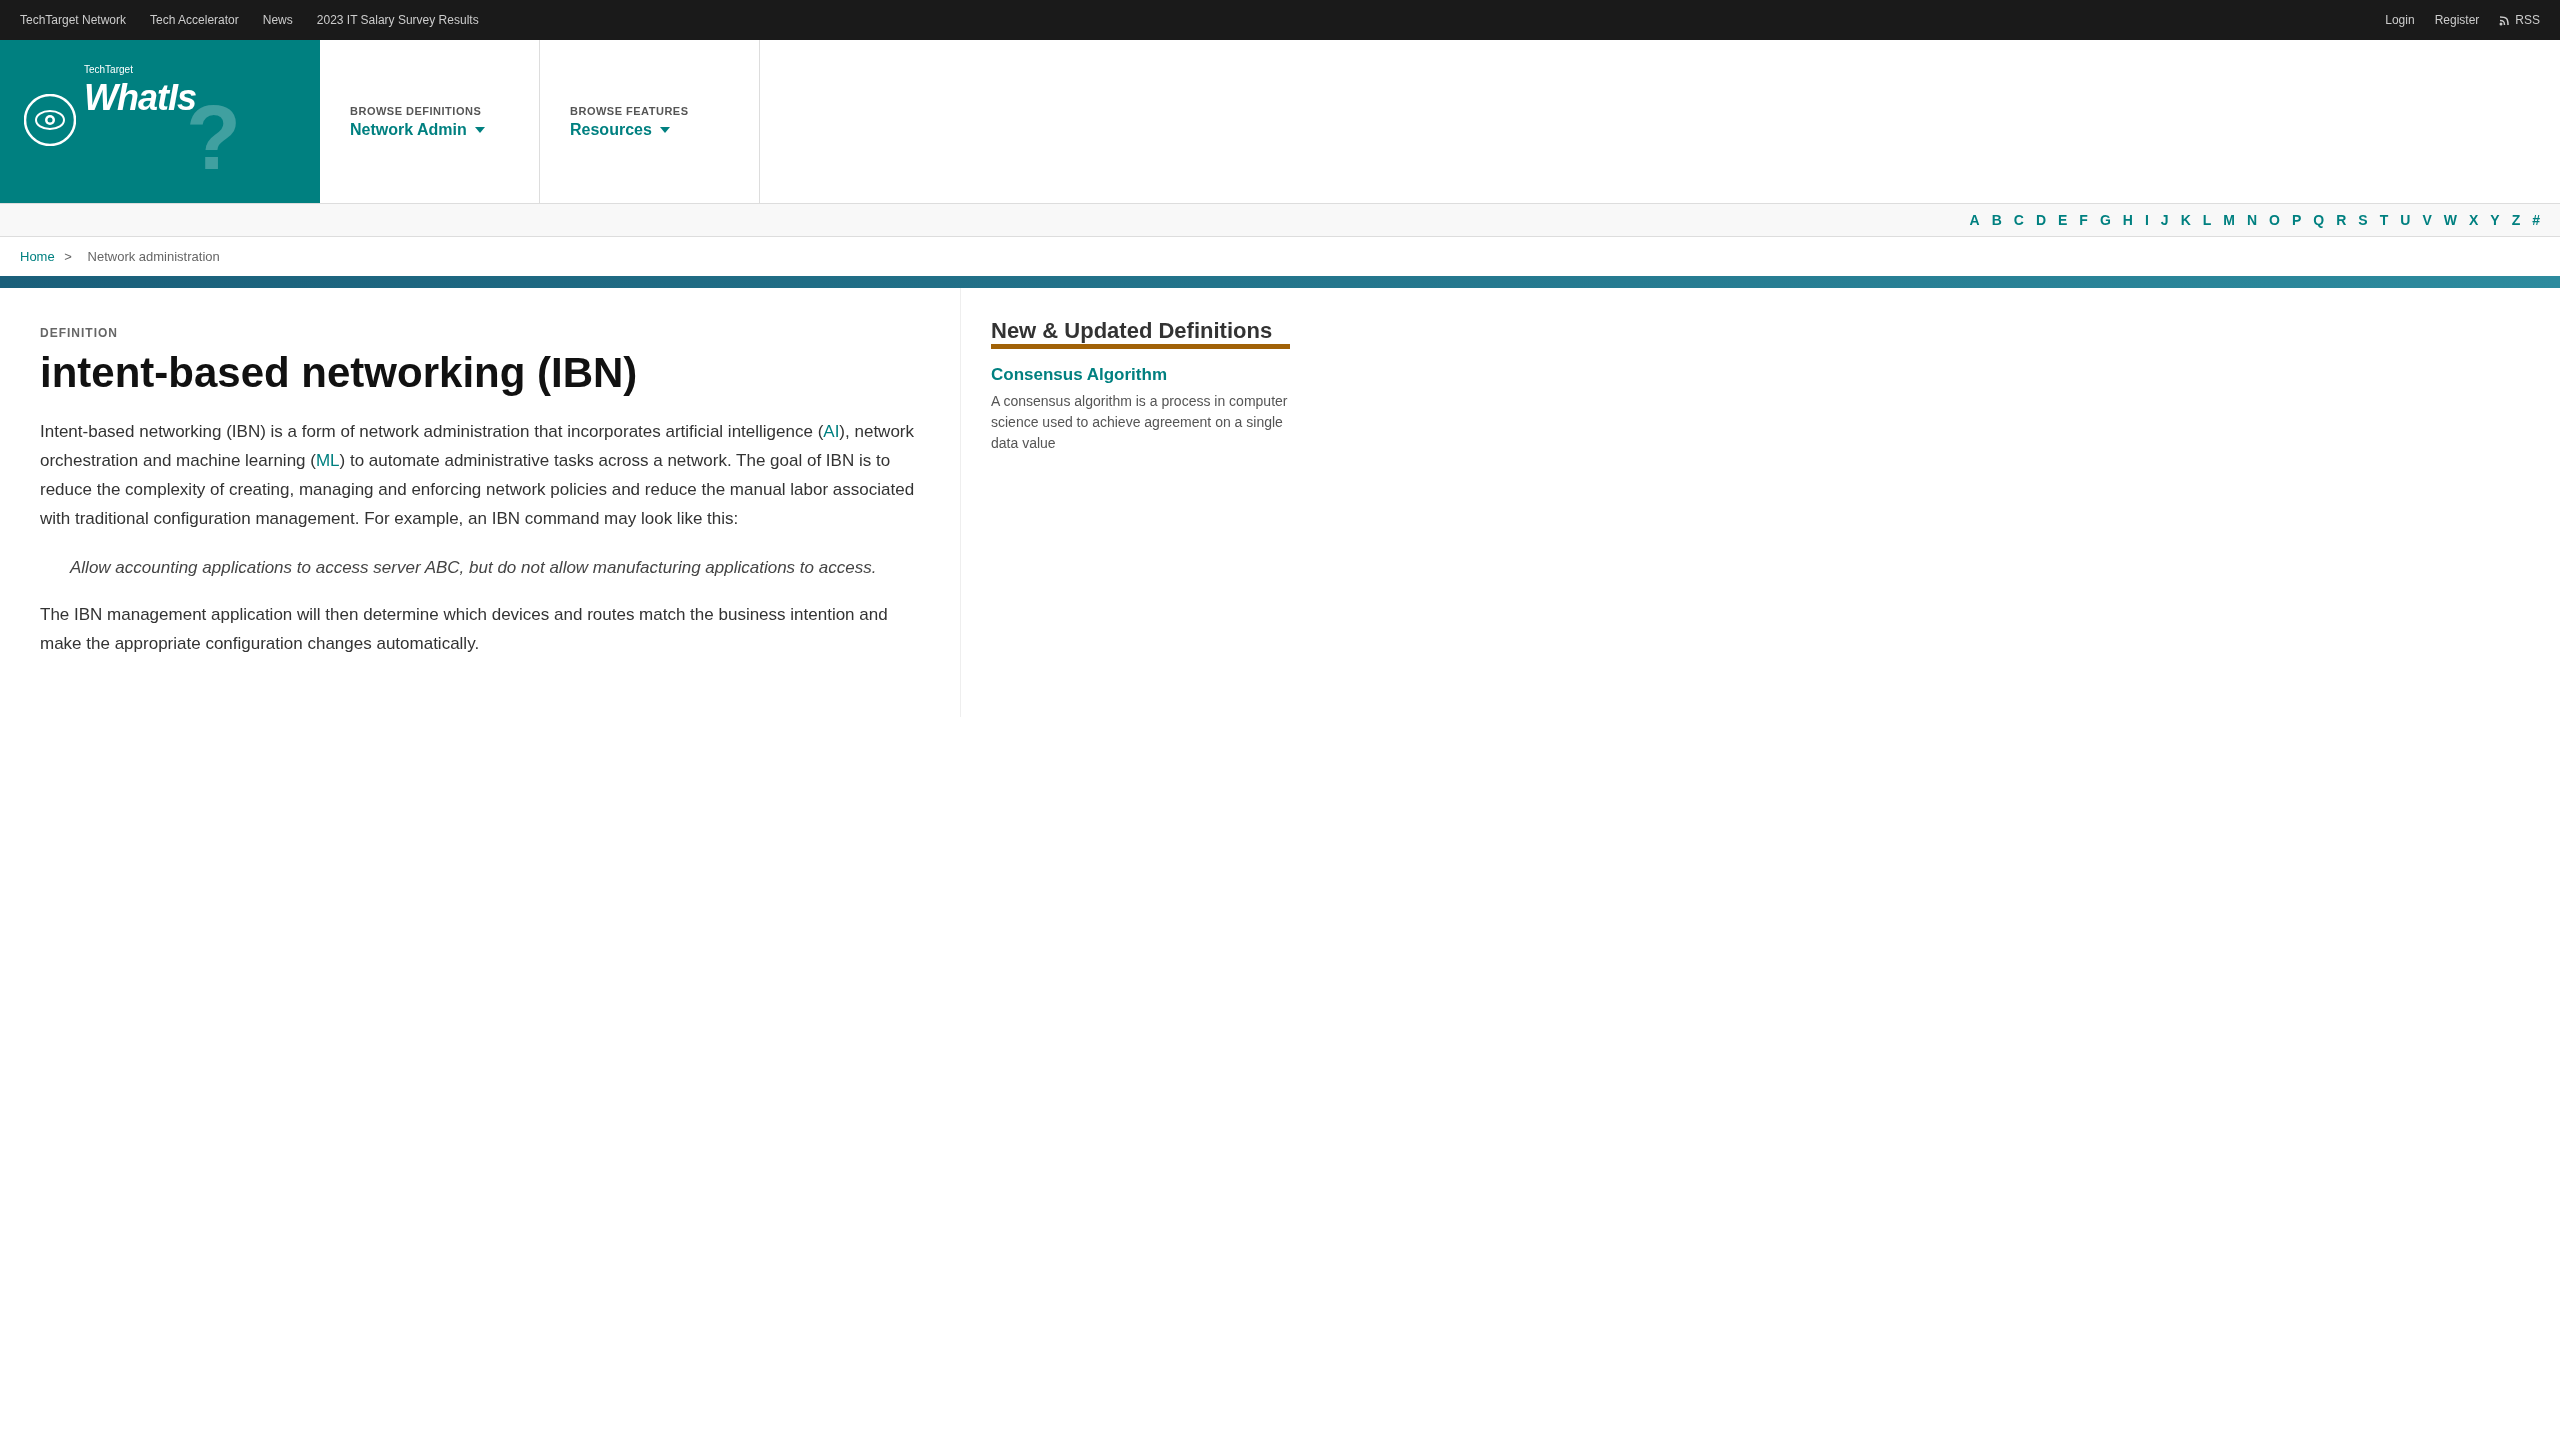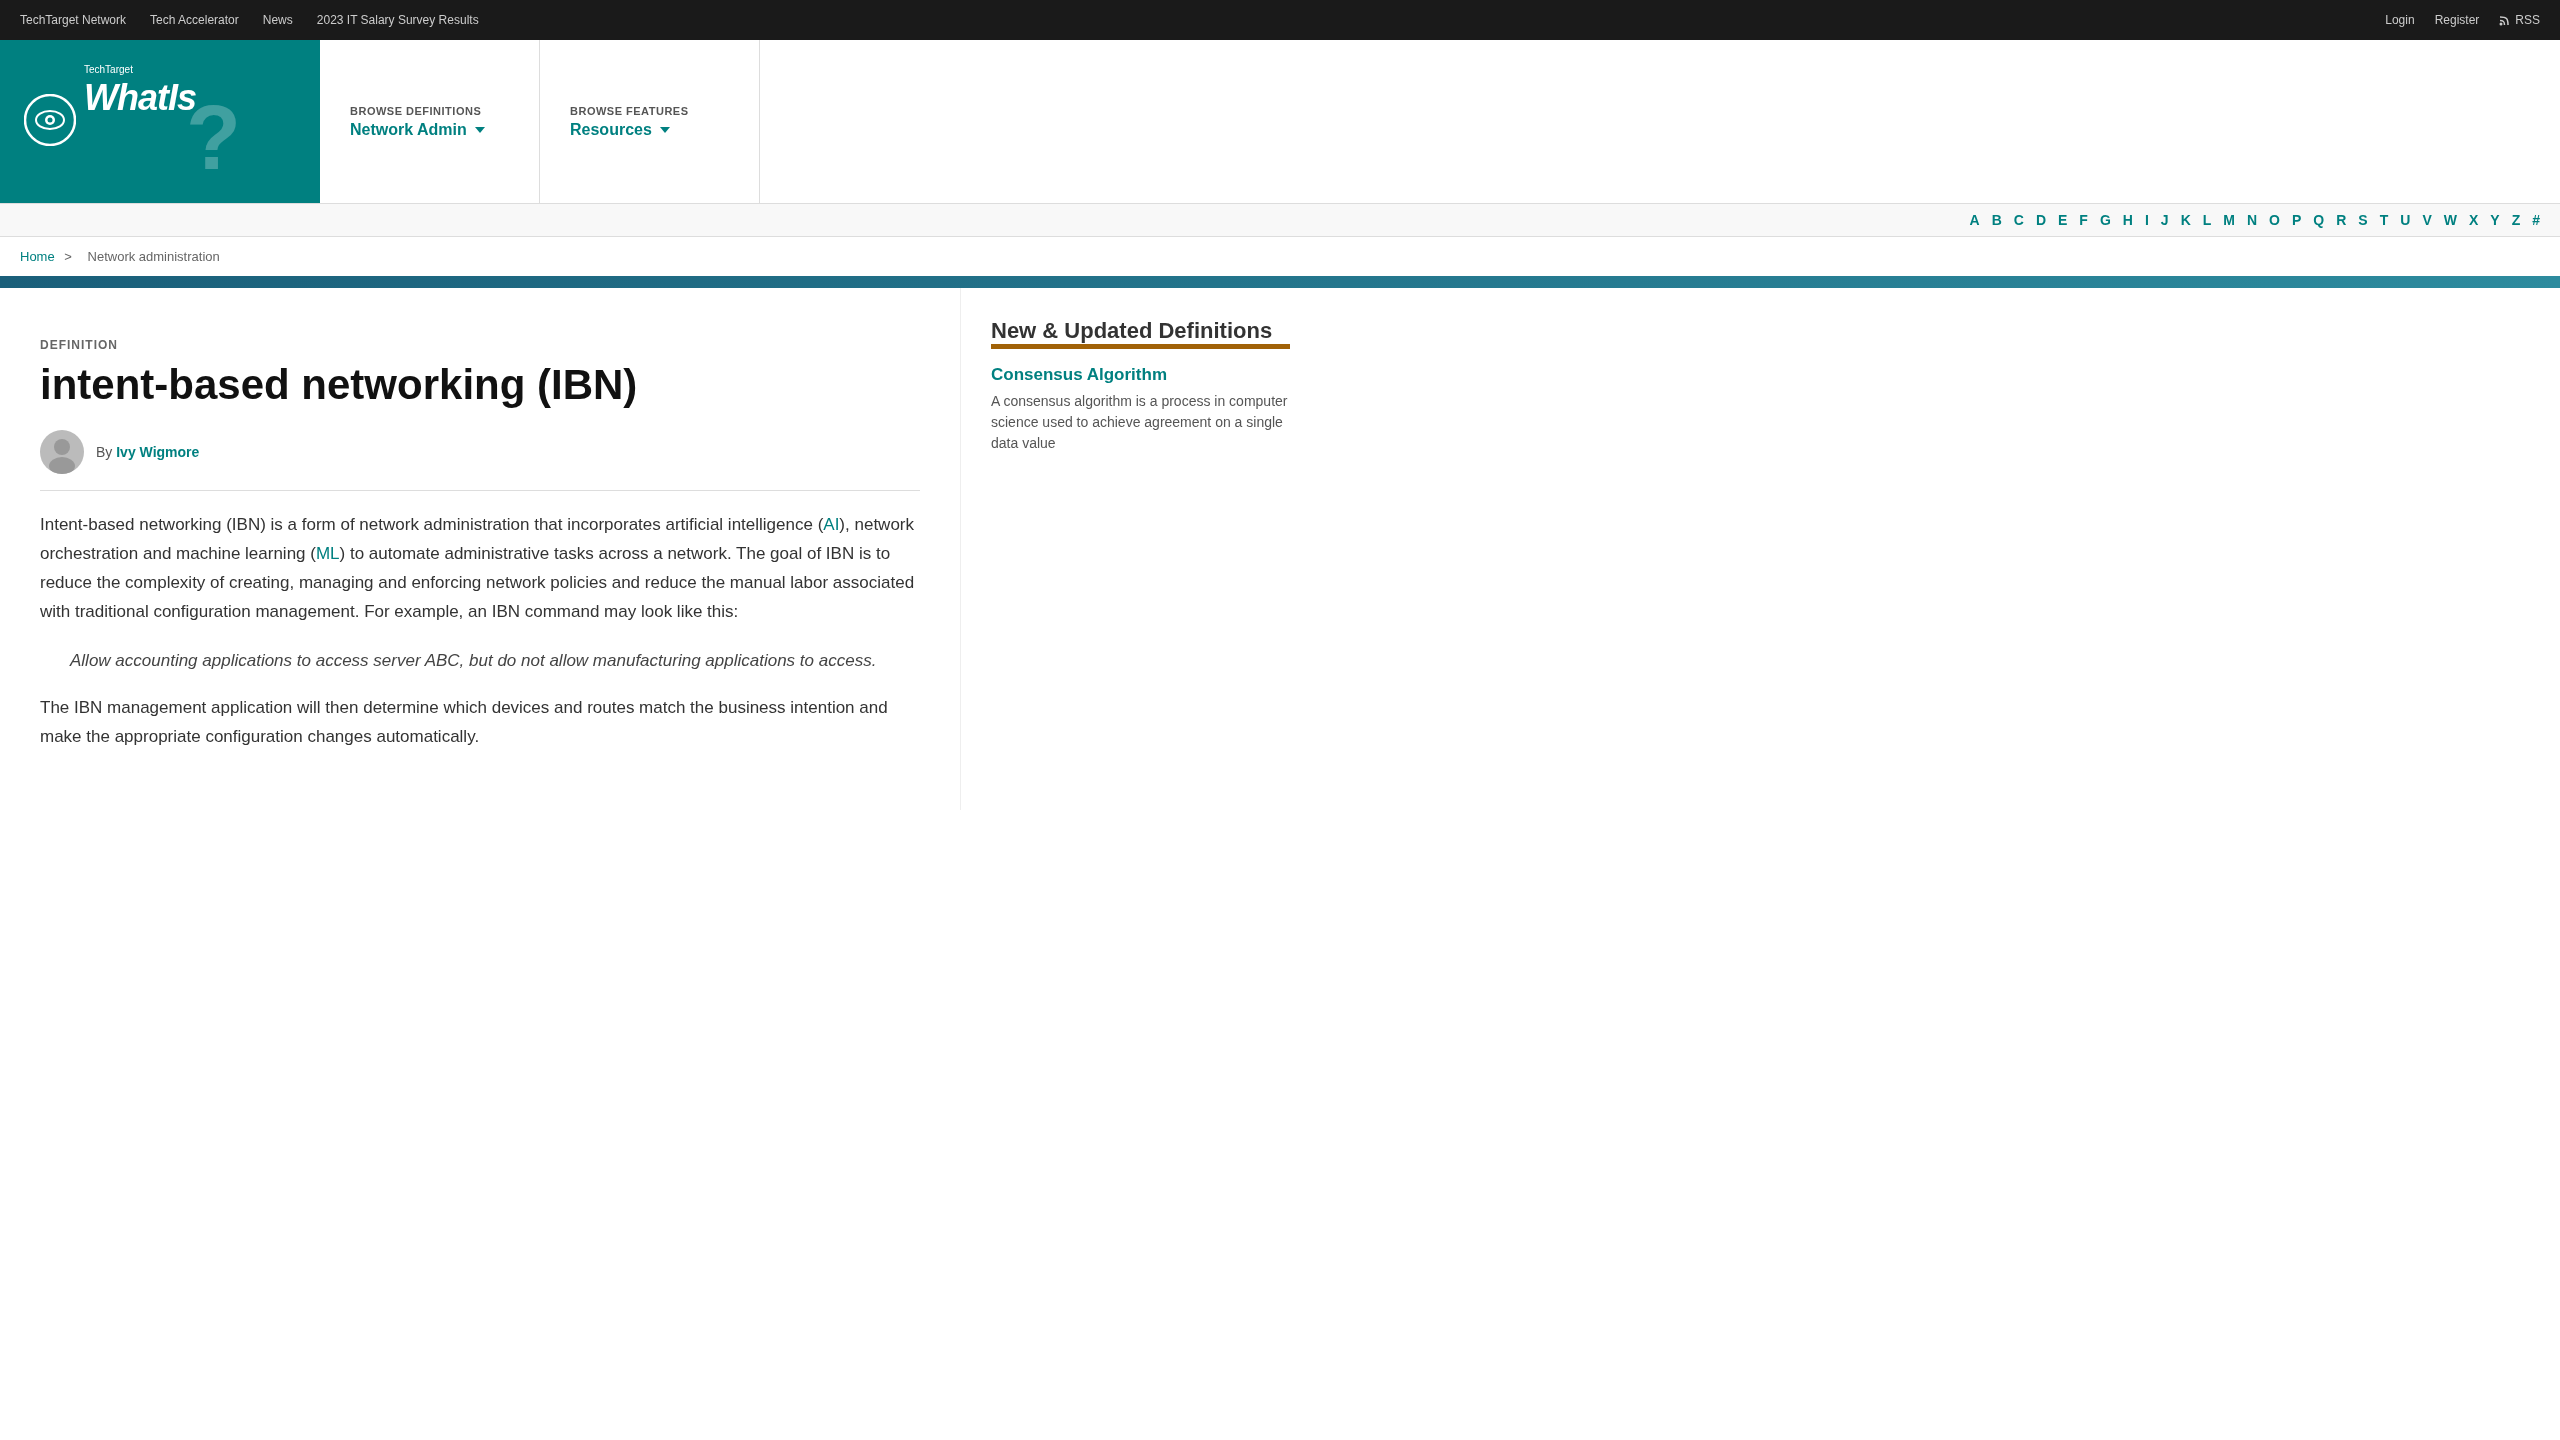--- a/index.html
+++ b/index.html
@@ -148,21 +148,20 @@
       display: flex;
       max-width: 100%;
       padding: 0;
     }
 
     
     .article-main {
       flex: 1;
       padding: 38px 40px;
       max-width: 960px;
-      margin-top: 12px;
     }
 
     .definition-label {
       font-size: 12px;
       font-weight: bold;
       color: #666;
       letter-spacing: 1px;
       text-transform: uppercase;
       margin-bottom: 8px;
     }
@@ -372,32 +371,20 @@
 </div>
 
 <div class="blue-bar"></div>
 
 <div class="content-wrapper">
 
   <main class="article-main">
     <div class="definition-label">DEFINITION</div>
     <h1 class="article-title">intent-based networking (IBN)</h1>
 
-    <div class="author-row">
-      <div class="author-avatar">
-        <svg width="44" height="44" viewBox="0 0 44 44">
-          <circle cx="22" cy="17" r="8" fill="#999"></circle>
-          <ellipse cx="22" cy="36" rx="13" ry="9" fill="#999"></ellipse>
-        </svg>
-      </div>
-      <div class="author-info">
-        <span>By</span>
-        <a href="#">Ivy Wigmore</a>
-      </div>
-    </div>
 
     <div class="article-body">
       <p>
         <span>Intent-based networking (IBN) is a form of network administration that incorporates artificial intelligence (</span><a href="#">AI</a><span>), network orchestration and machine learning (</span><a href="#">ML</a><span>) to automate administrative tasks across a network. The goal of IBN is to reduce the complexity of creating, managing and enforcing network policies and reduce the manual labor associated with traditional configuration management. For example, an IBN command may look like this:</span>
       </p>
 
       <div class="blockquote-section">
         <span>Allow accounting applications to access server ABC, but do not allow manufacturing applications to access.</span>
       </div>
 

